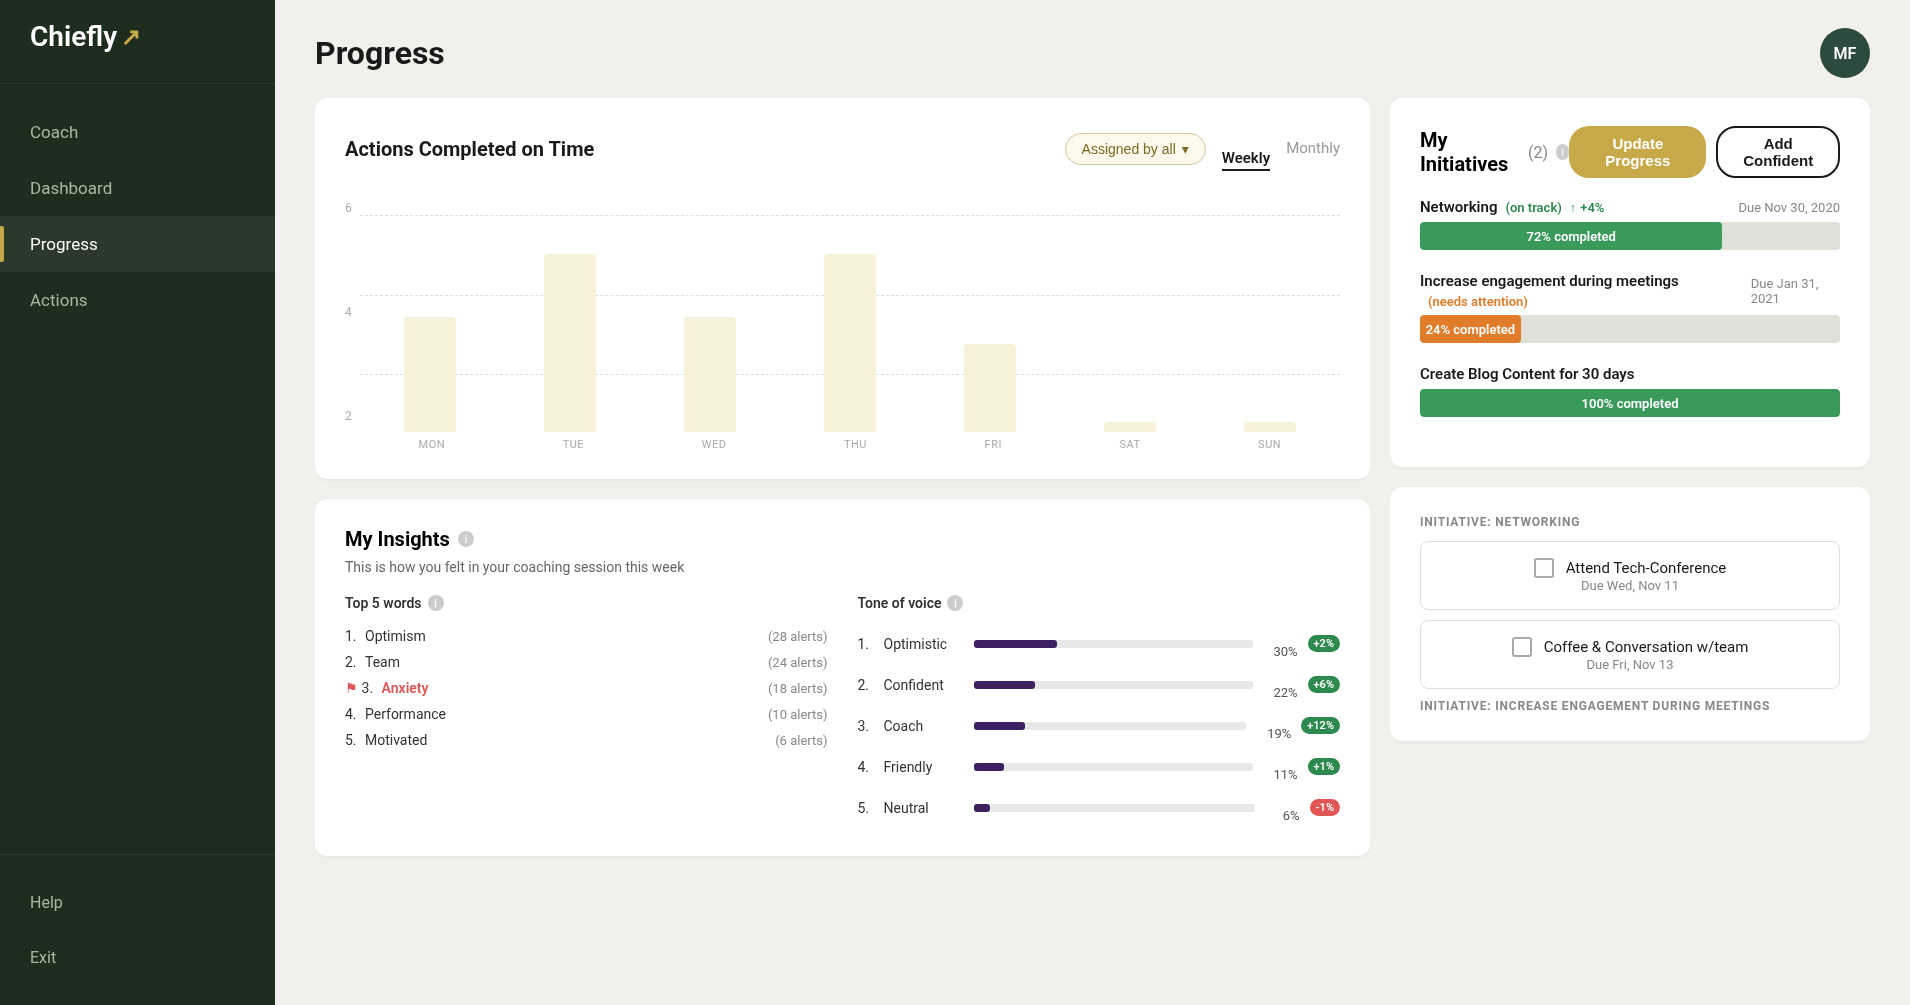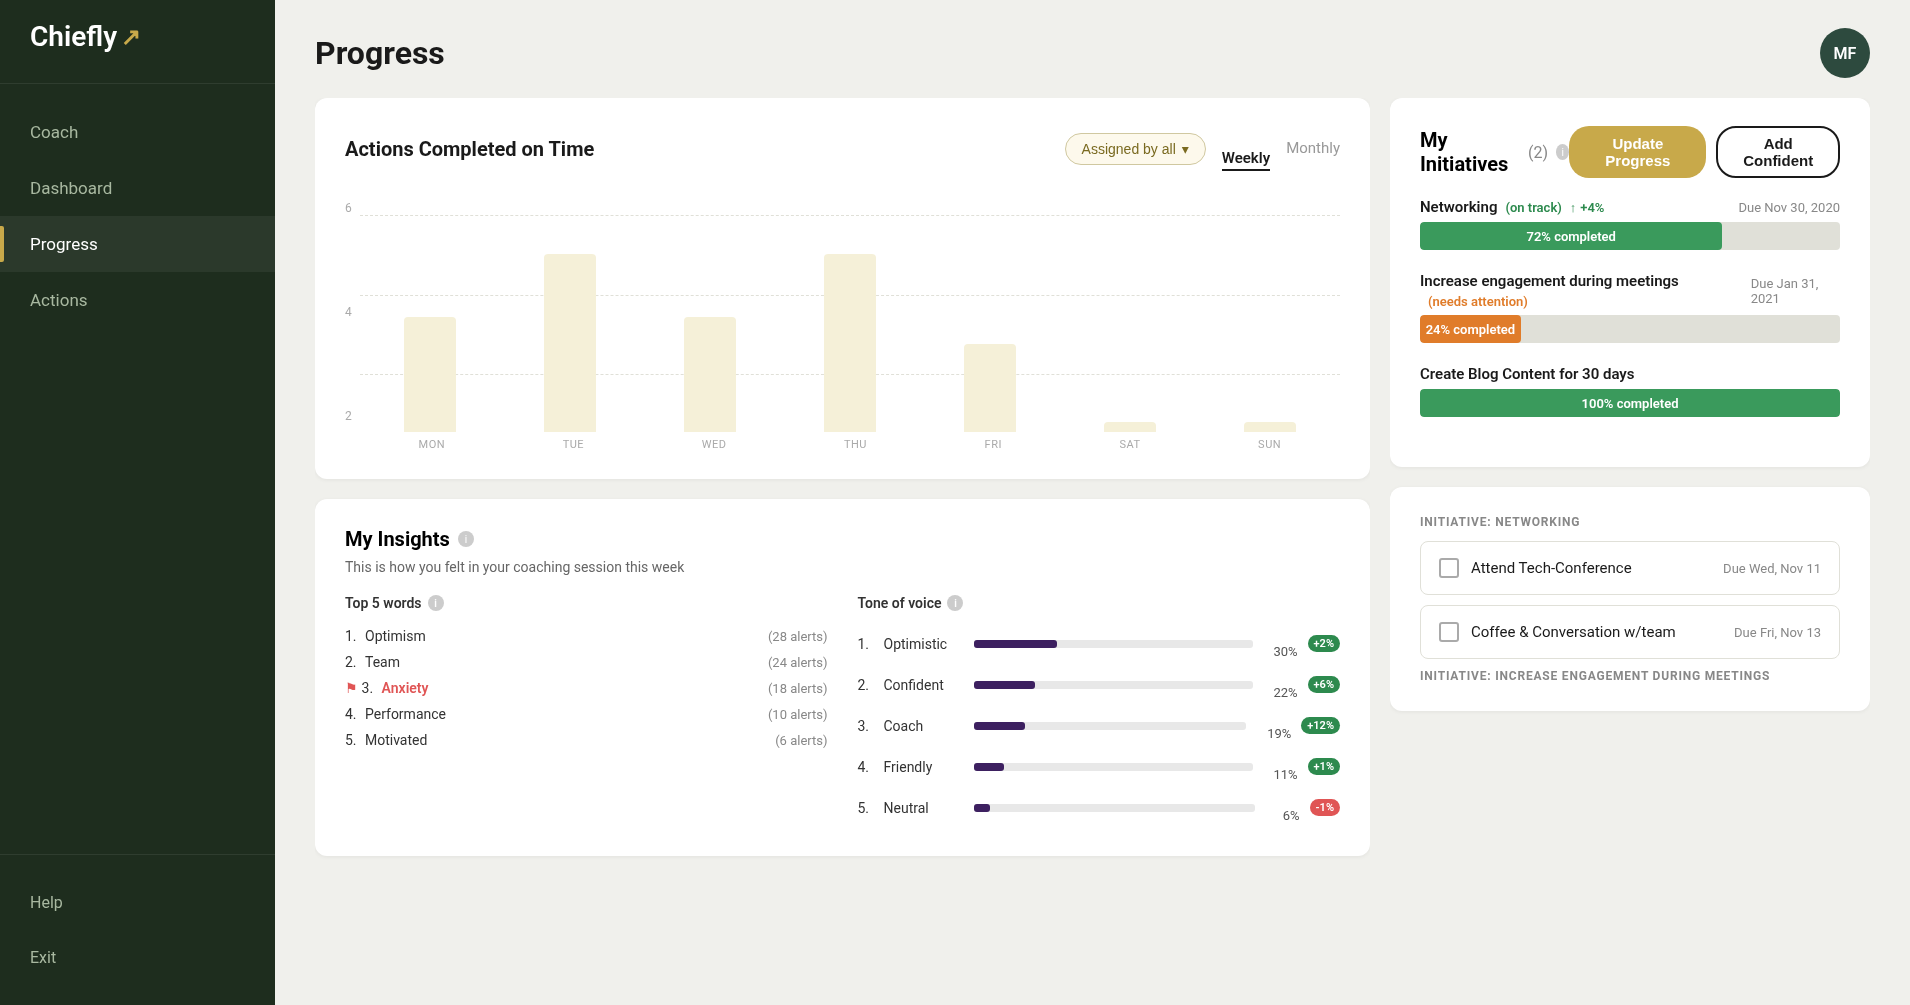--- a/index.html
+++ b/index.html
@@ -390,20 +390,21 @@
     }
     .action-card {
       background: #fff;
       border: 1px solid #e0e0d8;
       border-radius: 8px;
       padding: 16px 18px;
       display: flex;
       align-items: center;
       justify-content: space-between;
       margin-bottom: 10px;
+      flex-direction: column;
     }
     .action-left {
       display: flex;
       align-items: center;
       gap: 12px;
     }
     .checkbox {
       width: 20px;
       height: 20px;
       border: 2px solid #aaa;

